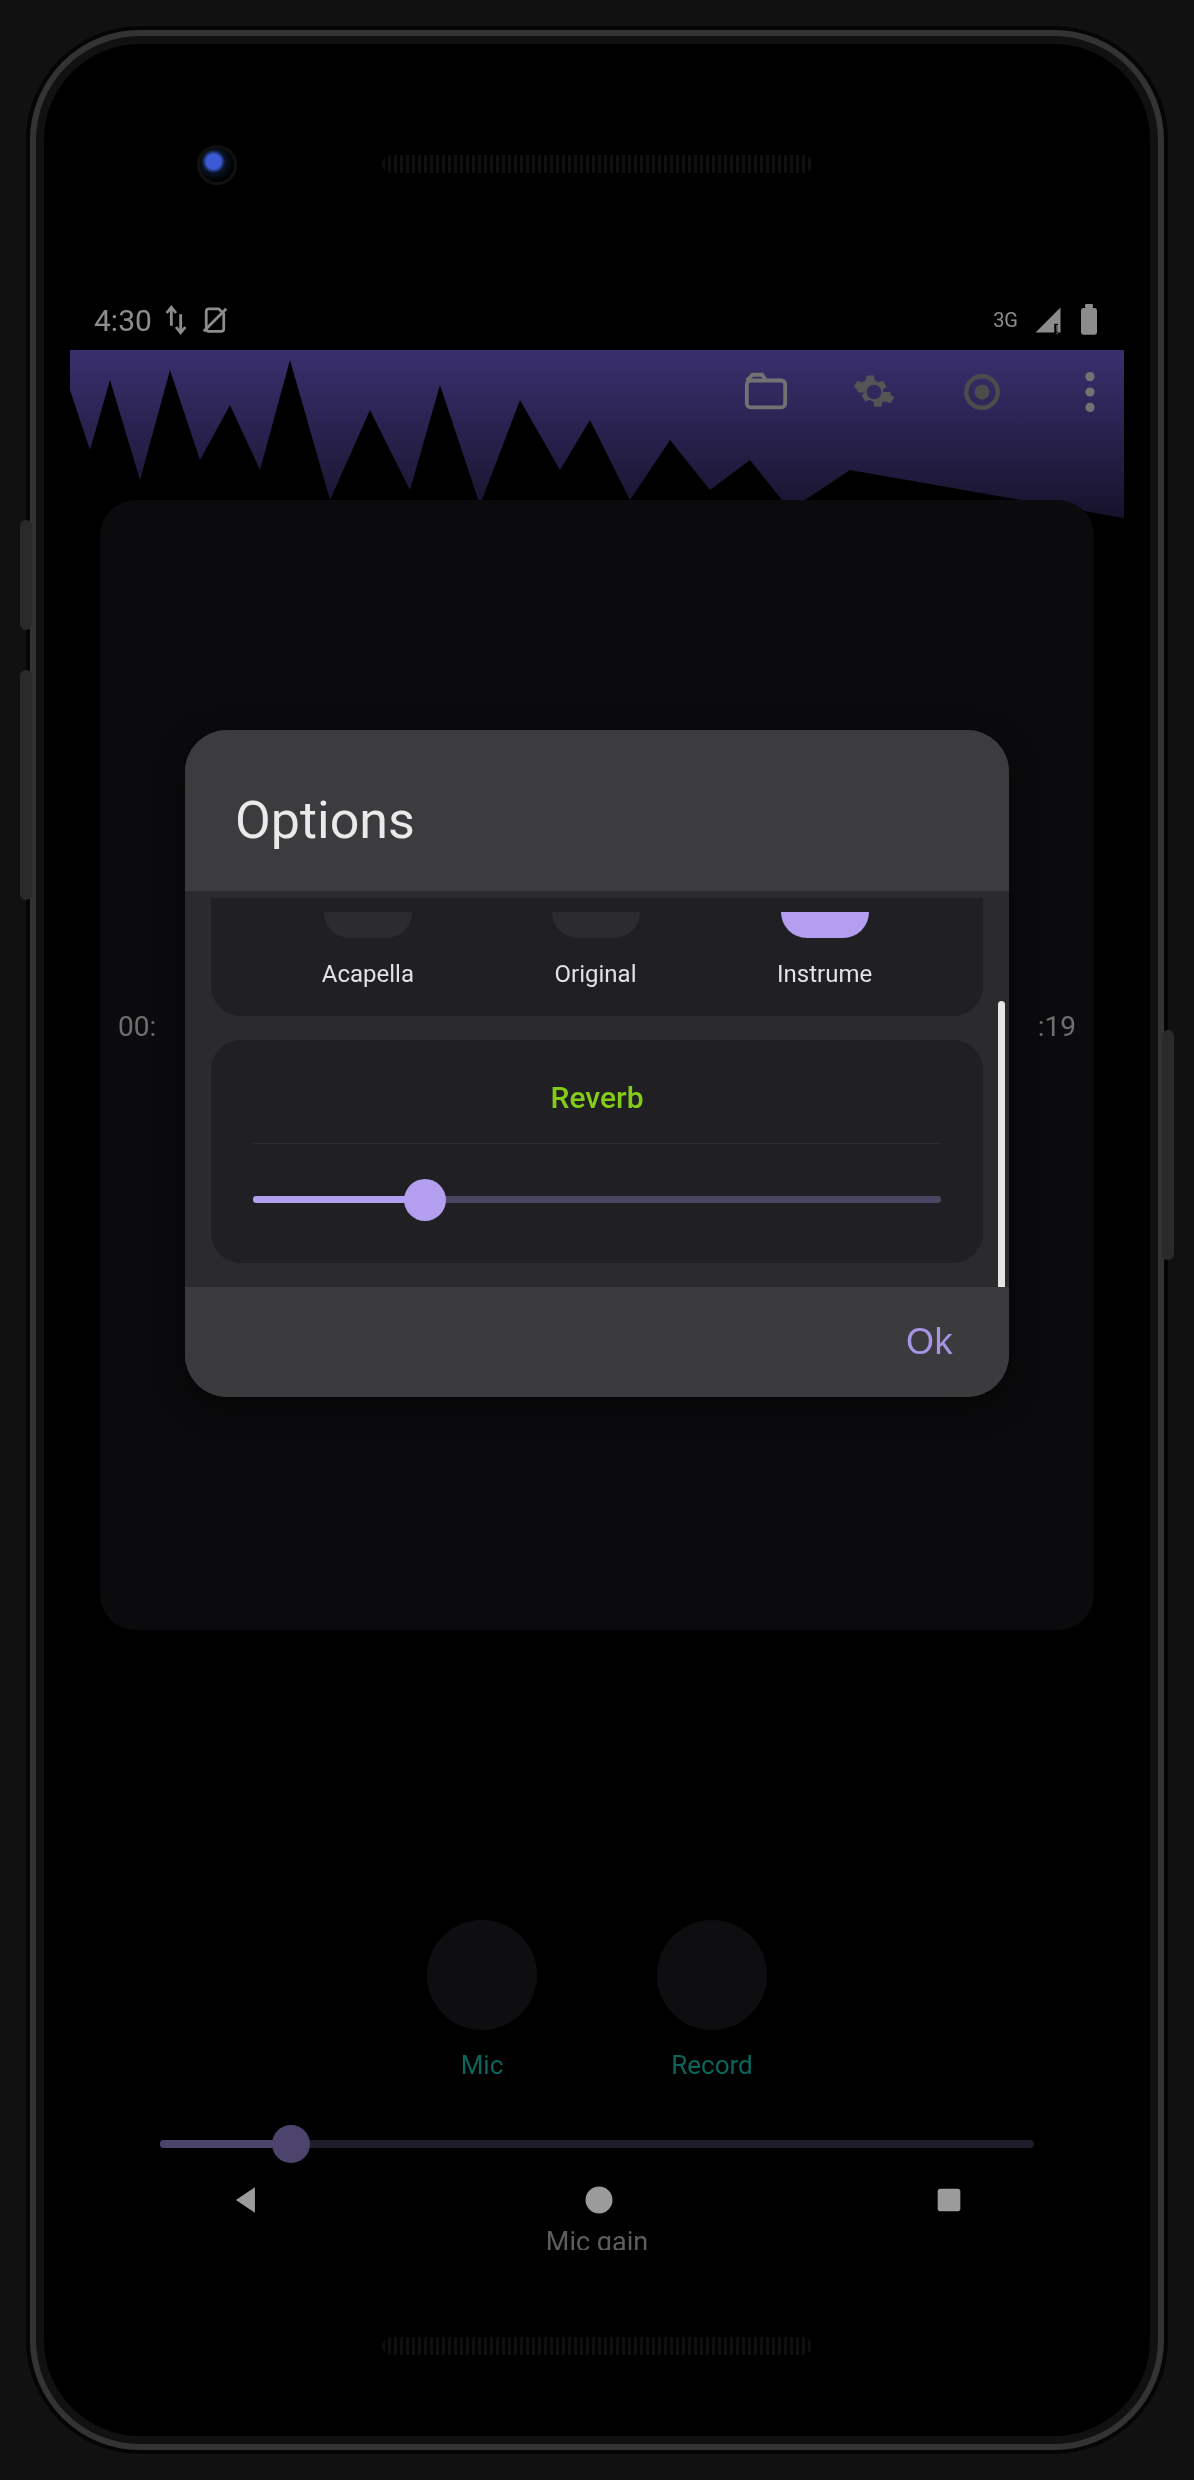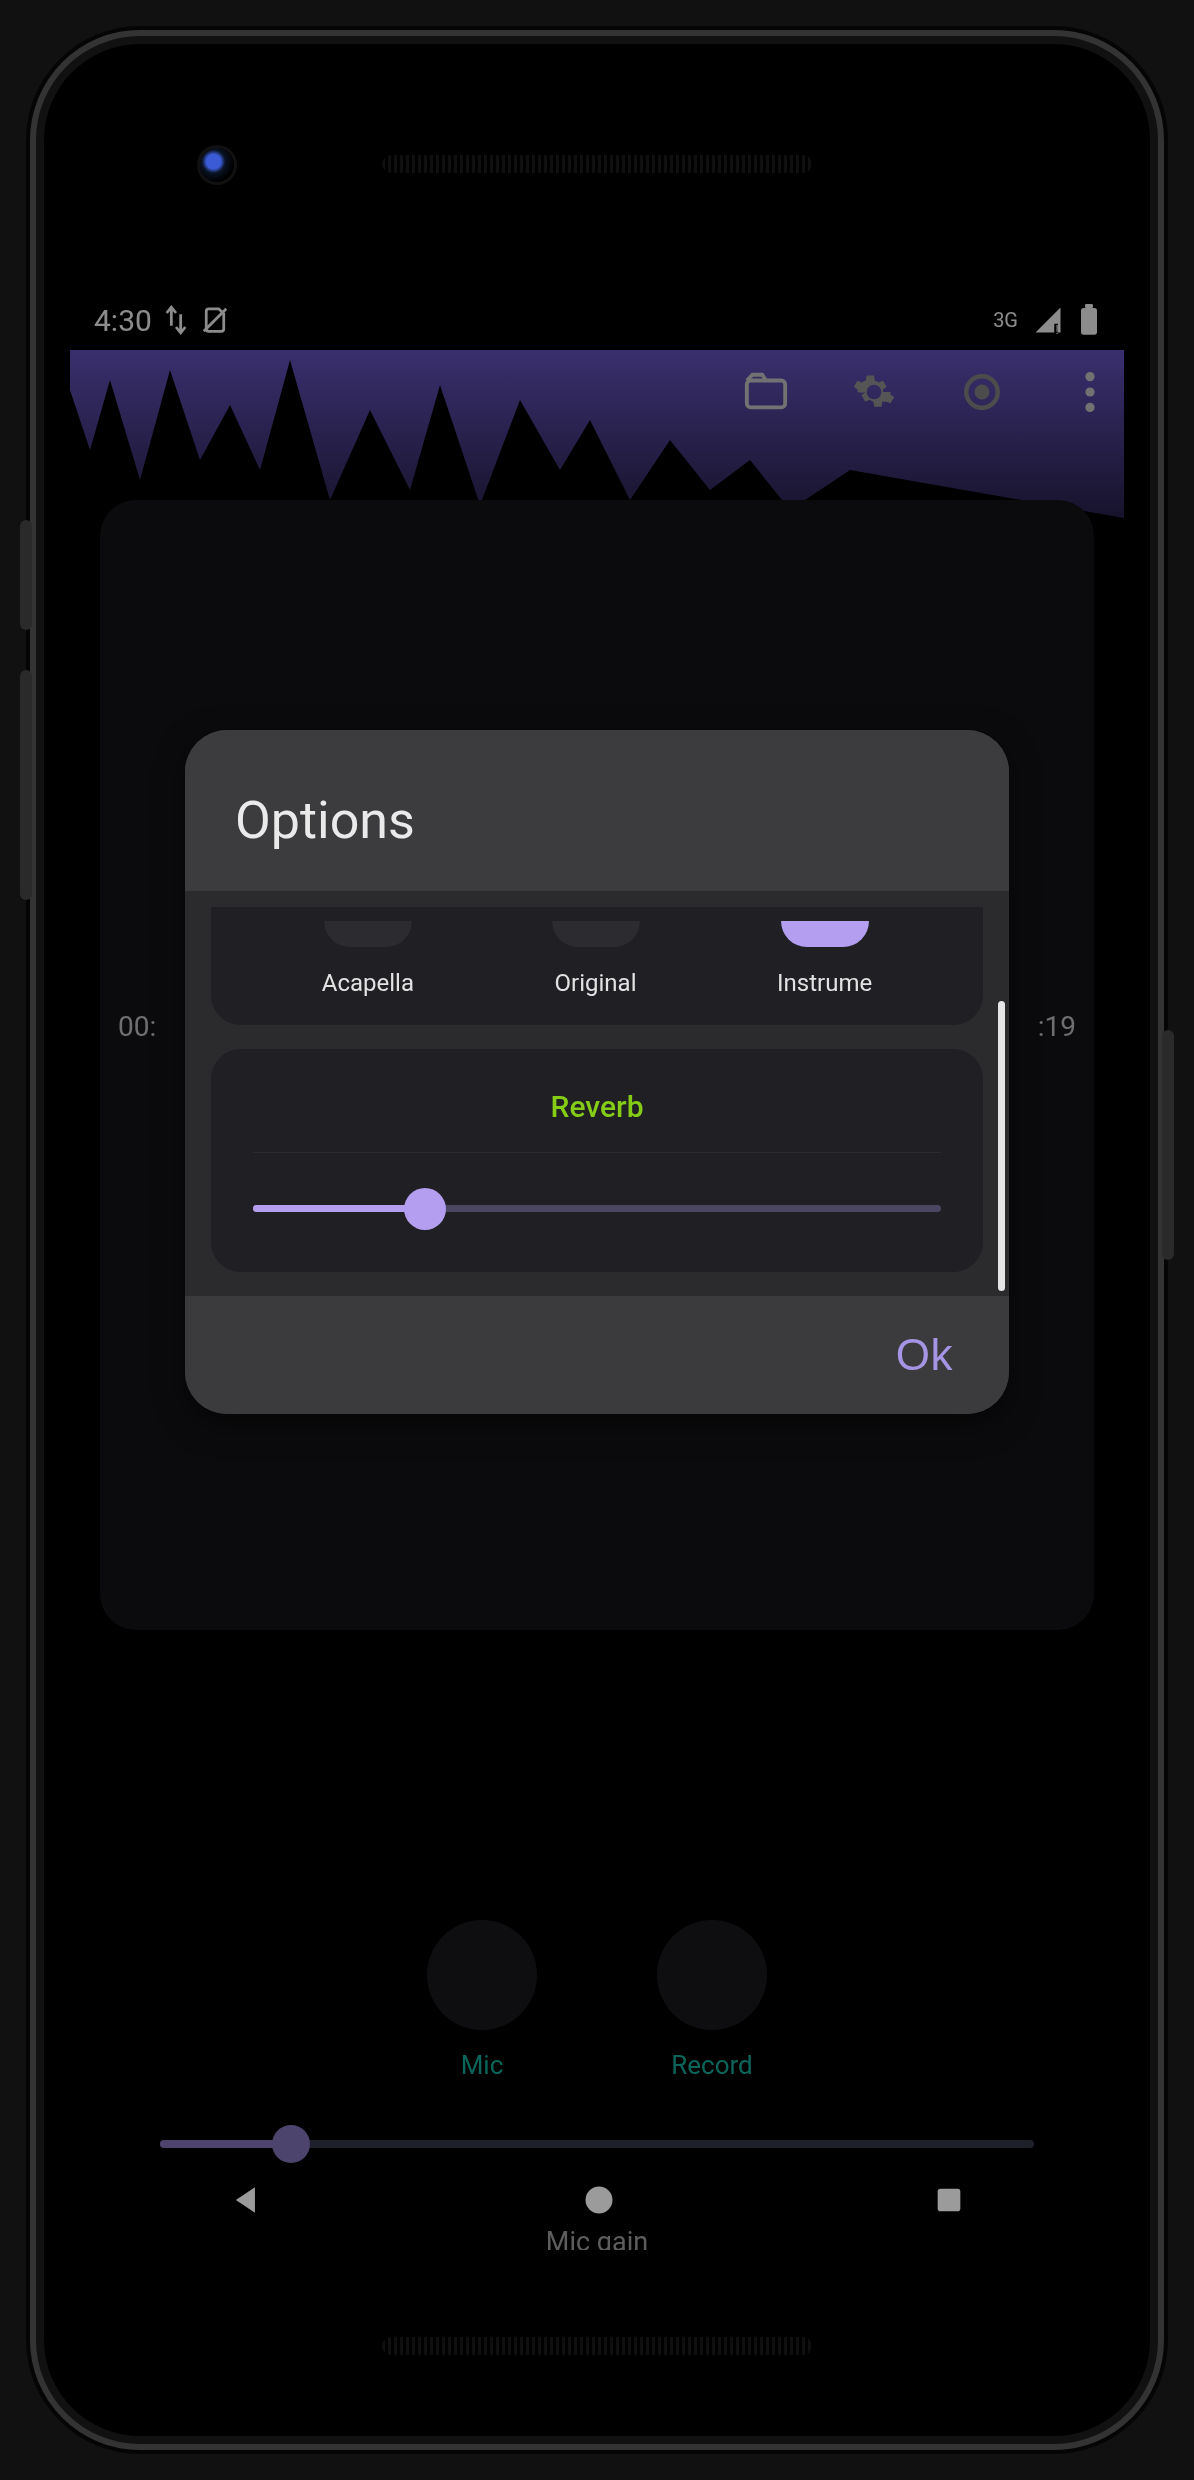--- a/index.html
+++ b/index.html
@@ -138,21 +138,21 @@
   .dialog-header{
     padding:60px 50px 40px 50px;
     background:#3c3c3f;
   }
   .dialog-title{
     color:#eaeaea; font-size:52px; font-weight:400;
   }
   .dialog-body{
     position:relative;
     background:#2b2b2e;
-    padding:16px 0 0 0;
+    padding:7px 0 0 0;
     overflow:hidden;
   }
   .panel{
     margin:24px 26px;
     background:#1f1f24;
     border-radius:30px;
     padding:40px 42px 60px 42px;
   }
   .panel-top{
     margin-top:0; border-top-left-radius:0; border-top-right-radius:0;
@@ -189,21 +189,21 @@
     position:absolute; right:4px; top:110px; width:7px; height:290px;
     background:#e5e5e5; border-radius:4px;
   }
 
   .dialog-actions{
     background:#3b3b3e;
     display:flex; justify-content:flex-end;
     padding:34px 56px;
   }
   .ok-btn{
-    color:#a694e4; font-size:44px; font-weight:500; letter-spacing:.5px;
+    color:#a694e4; font-size:36px; font-weight:500; letter-spacing:.5px;
     background:none; border:none;
   }
 
   
   .navbar{
     position:absolute; bottom:0; left:0; right:0; height:100px;
     display:flex; justify-content:space-around; align-items:center;
     color:#9b9b9b;
   }
   .nav-btn svg{ display:block; }

